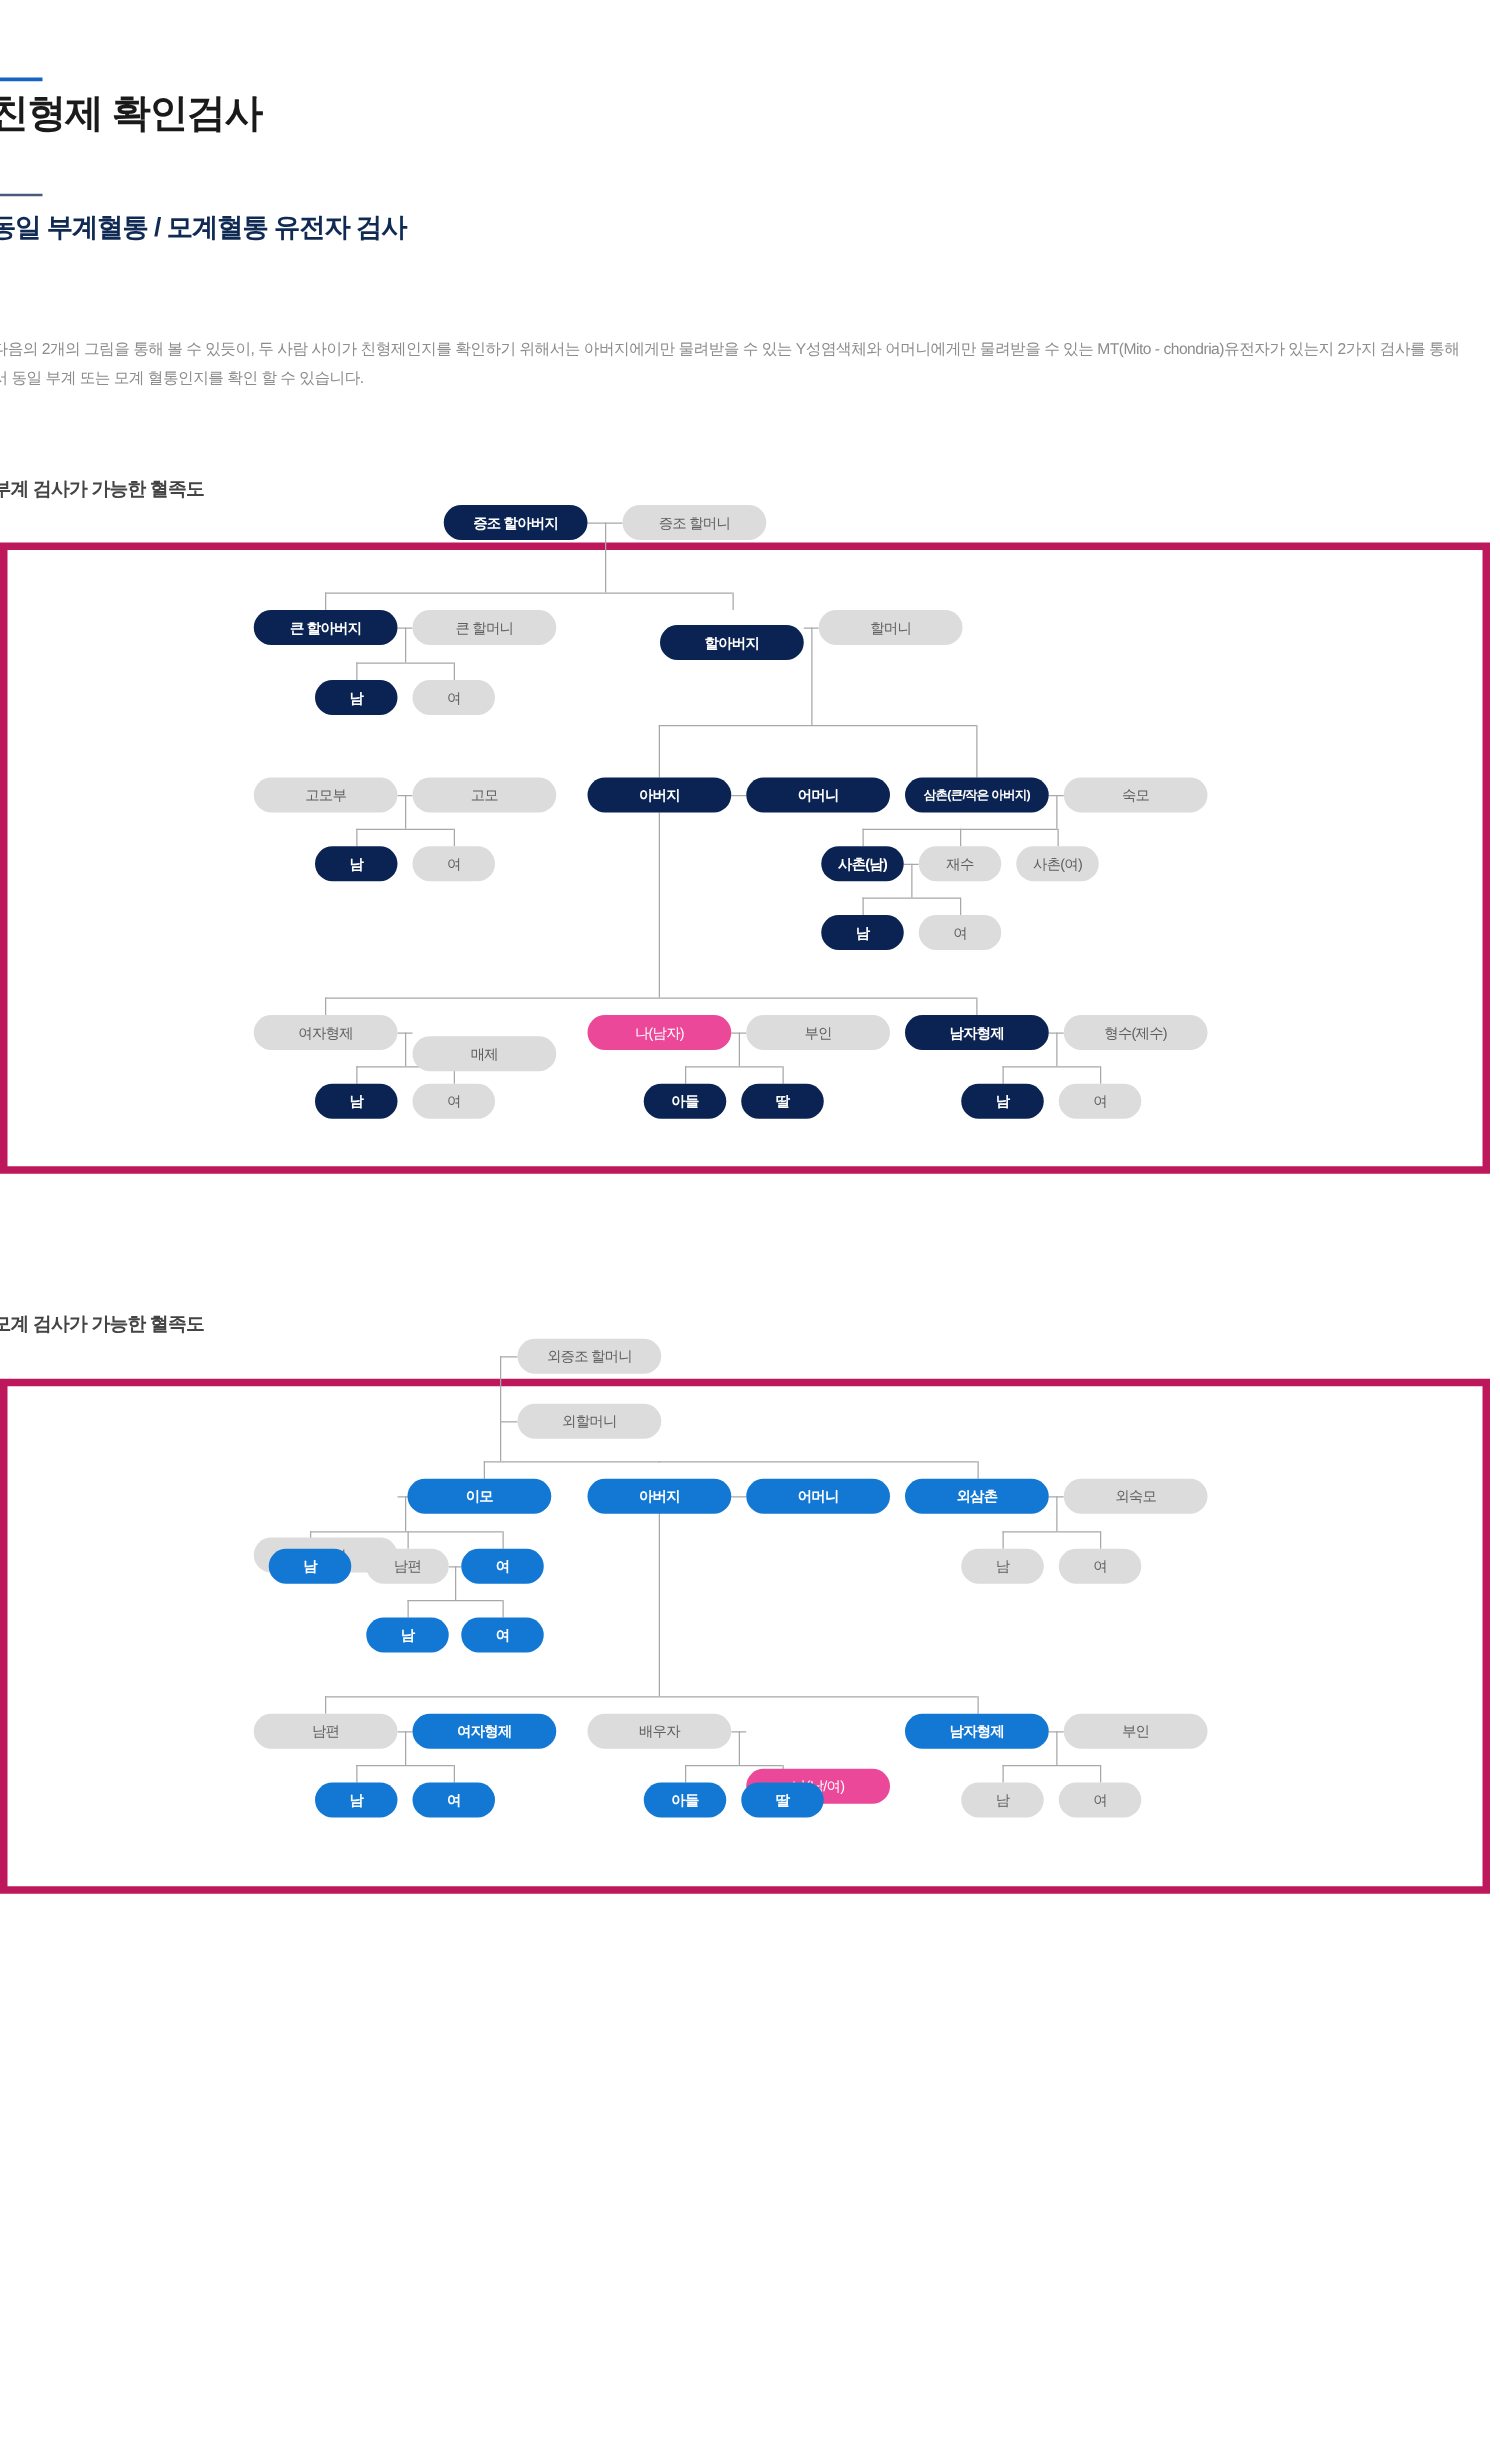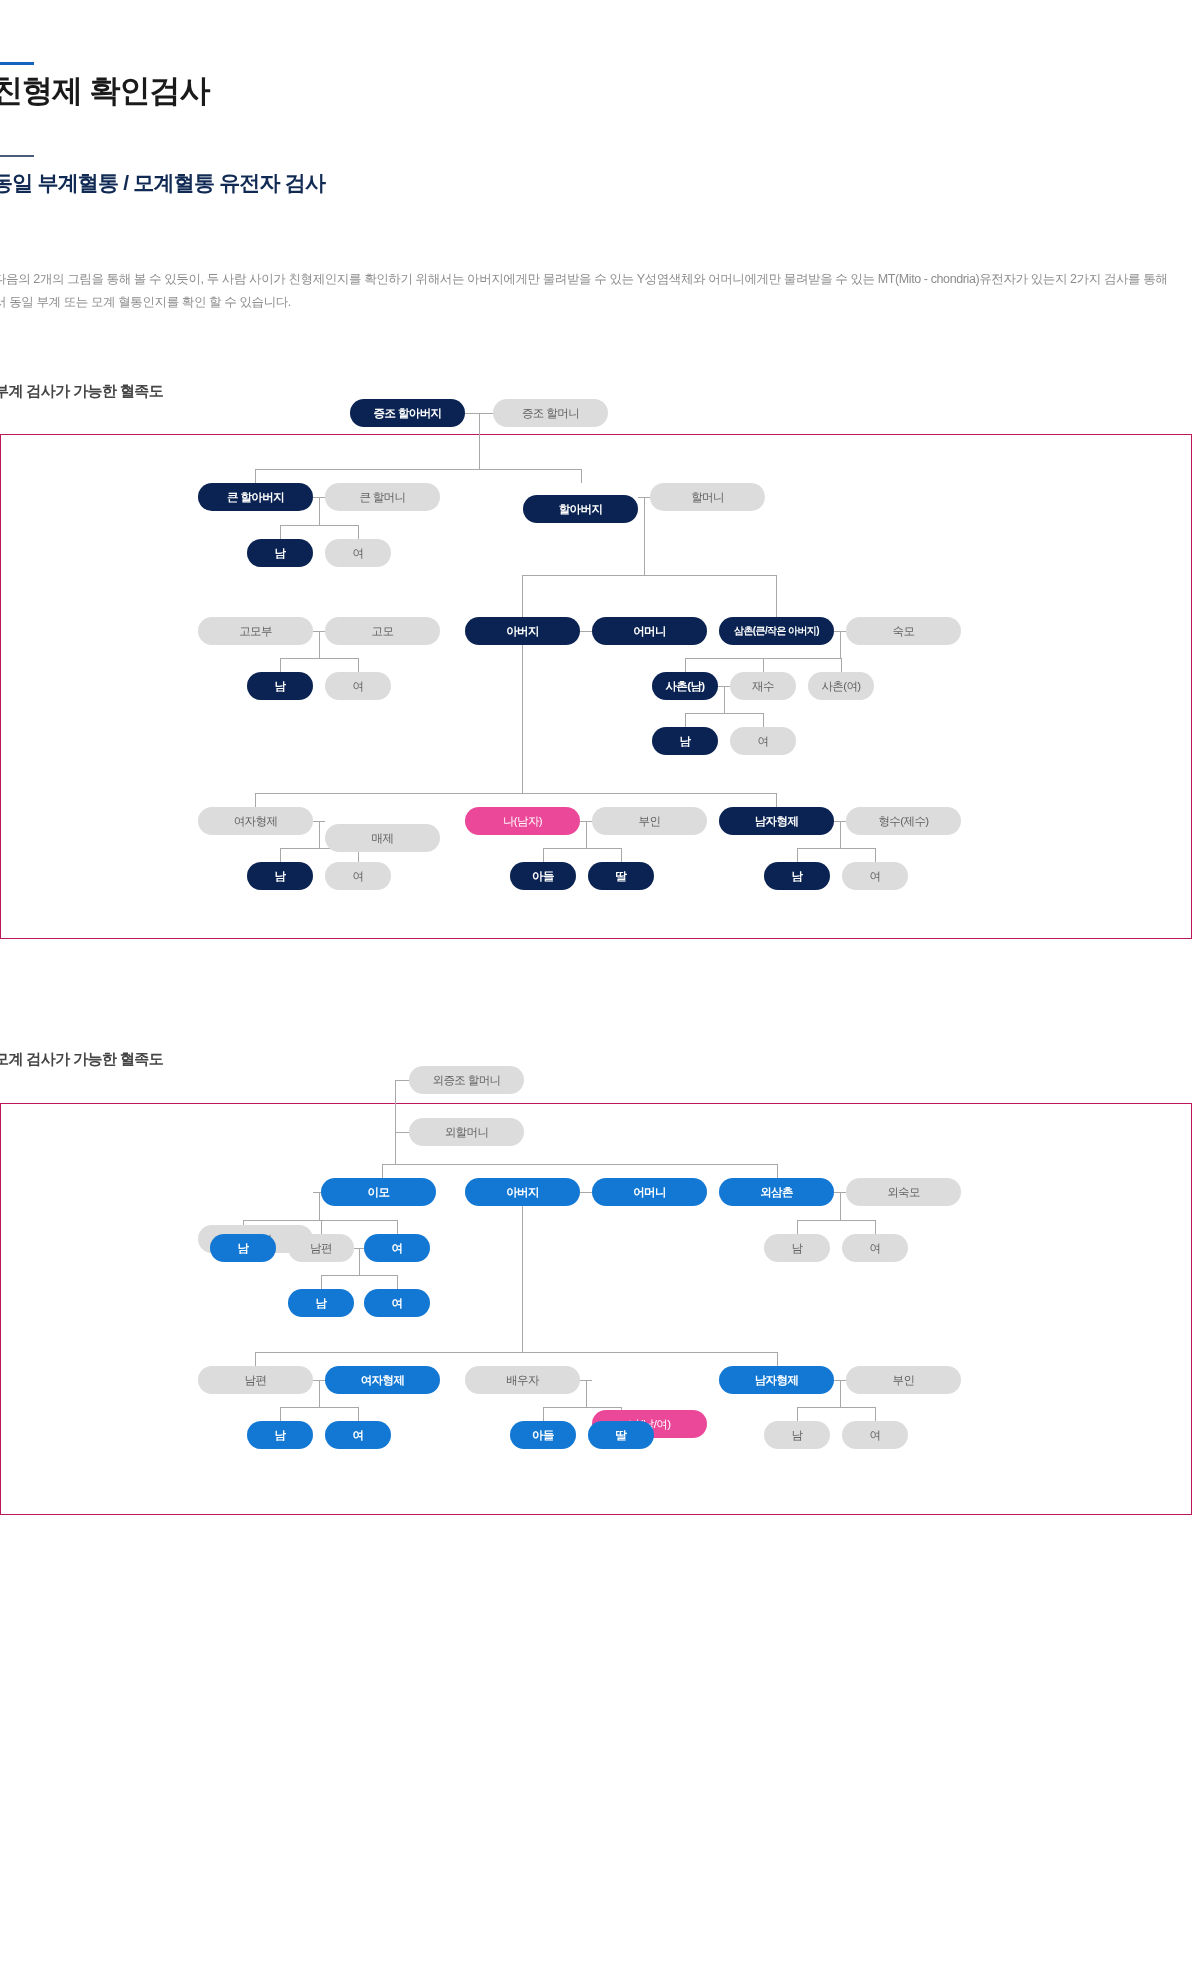--- a/index.html
+++ b/index.html
@@ -29,21 +29,21 @@
     letter-spacing: -0.4px; margin: 0; max-width: 1180px;
   }
   .h3 {
     font-size: 15px; font-weight: 700; color: #444; letter-spacing: -0.6px;
   }
 
   .block-title { position: absolute; }
 
   
   .tree-box {
-    position: absolute; border: 1px solid #be185d; background: #fff;
+    position: absolute; border: 6px solid #be185d; background: #fff;
   }
 
   
   .node {
     position: absolute;
     display: flex; align-items: center; justify-content: center;
     border-radius: 17px;
     font-size: 11.5px; letter-spacing: -0.6px;
     white-space: nowrap; height: 28px;
     z-index: 3;
@@ -133,21 +133,21 @@
       <div class="ln v" style="left: 542px; top: 413px; height: 14px;"></div>
       <div class="ln v" style="left: 620px; top: 413px; height: 14px;"></div>
       <div class="ln h" style="left: 833px; top: 386px; width: 12px;"></div>
       <div class="ln v" style="left: 839px; top: 386px; height: 27px;"></div>
       <div class="ln h" style="left: 796px; top: 413px; width: 78px;"></div>
       <div class="ln v" style="left: 796px; top: 413px; height: 14px;"></div>
       <div class="ln v" style="left: 874px; top: 413px; height: 14px;"></div>
       <div class="node navy" style="left: 349px; top: -36px; width: 115px;">증조 할아버지</div>
       <div class="node grey" style="left: 492px; top: -36px; width: 115px;">증조 할머니</div>
       <div class="node navy" style="left: 197px; top: 48px; width: 115px;">큰 할아버지</div>
-      <div class="node grey" style="left: 324px; top: 48px; width: 115px; font-family: Liberation Serif, serif;">큰 할머니</div>
+      <div class="node grey" style="left: 324px; top: 48px; width: 115px;">큰 할머니</div>
       <div class="node navy" style="left: 522px; top: 60px; width: 115px;">할아버지</div>
       <div class="node grey" style="left: 649px; top: 48px; width: 115px;">할머니</div>
       <div class="node navy" style="left: 246px; top: 104px; width: 66px;">남</div>
       <div class="node grey" style="left: 324px; top: 104px; width: 66px;">여</div>
       <div class="node grey" style="left: 197px; top: 182px; width: 115px;">고모부</div>
       <div class="node grey" style="left: 324px; top: 182px; width: 115px;">고모</div>
       <div class="node navy" style="left: 464px; top: 182px; width: 115px;">아버지</div>
       <div class="node navy" style="left: 591px; top: 182px; width: 115px;">어머니</div>
       <div class="node navy" style="left: 718px; top: 182px; width: 115px; font-size: 10px;">삼촌(큰/작은 아버지)</div>
       <div class="node grey" style="left: 845px; top: 182px; width: 115px;">숙모</div>

